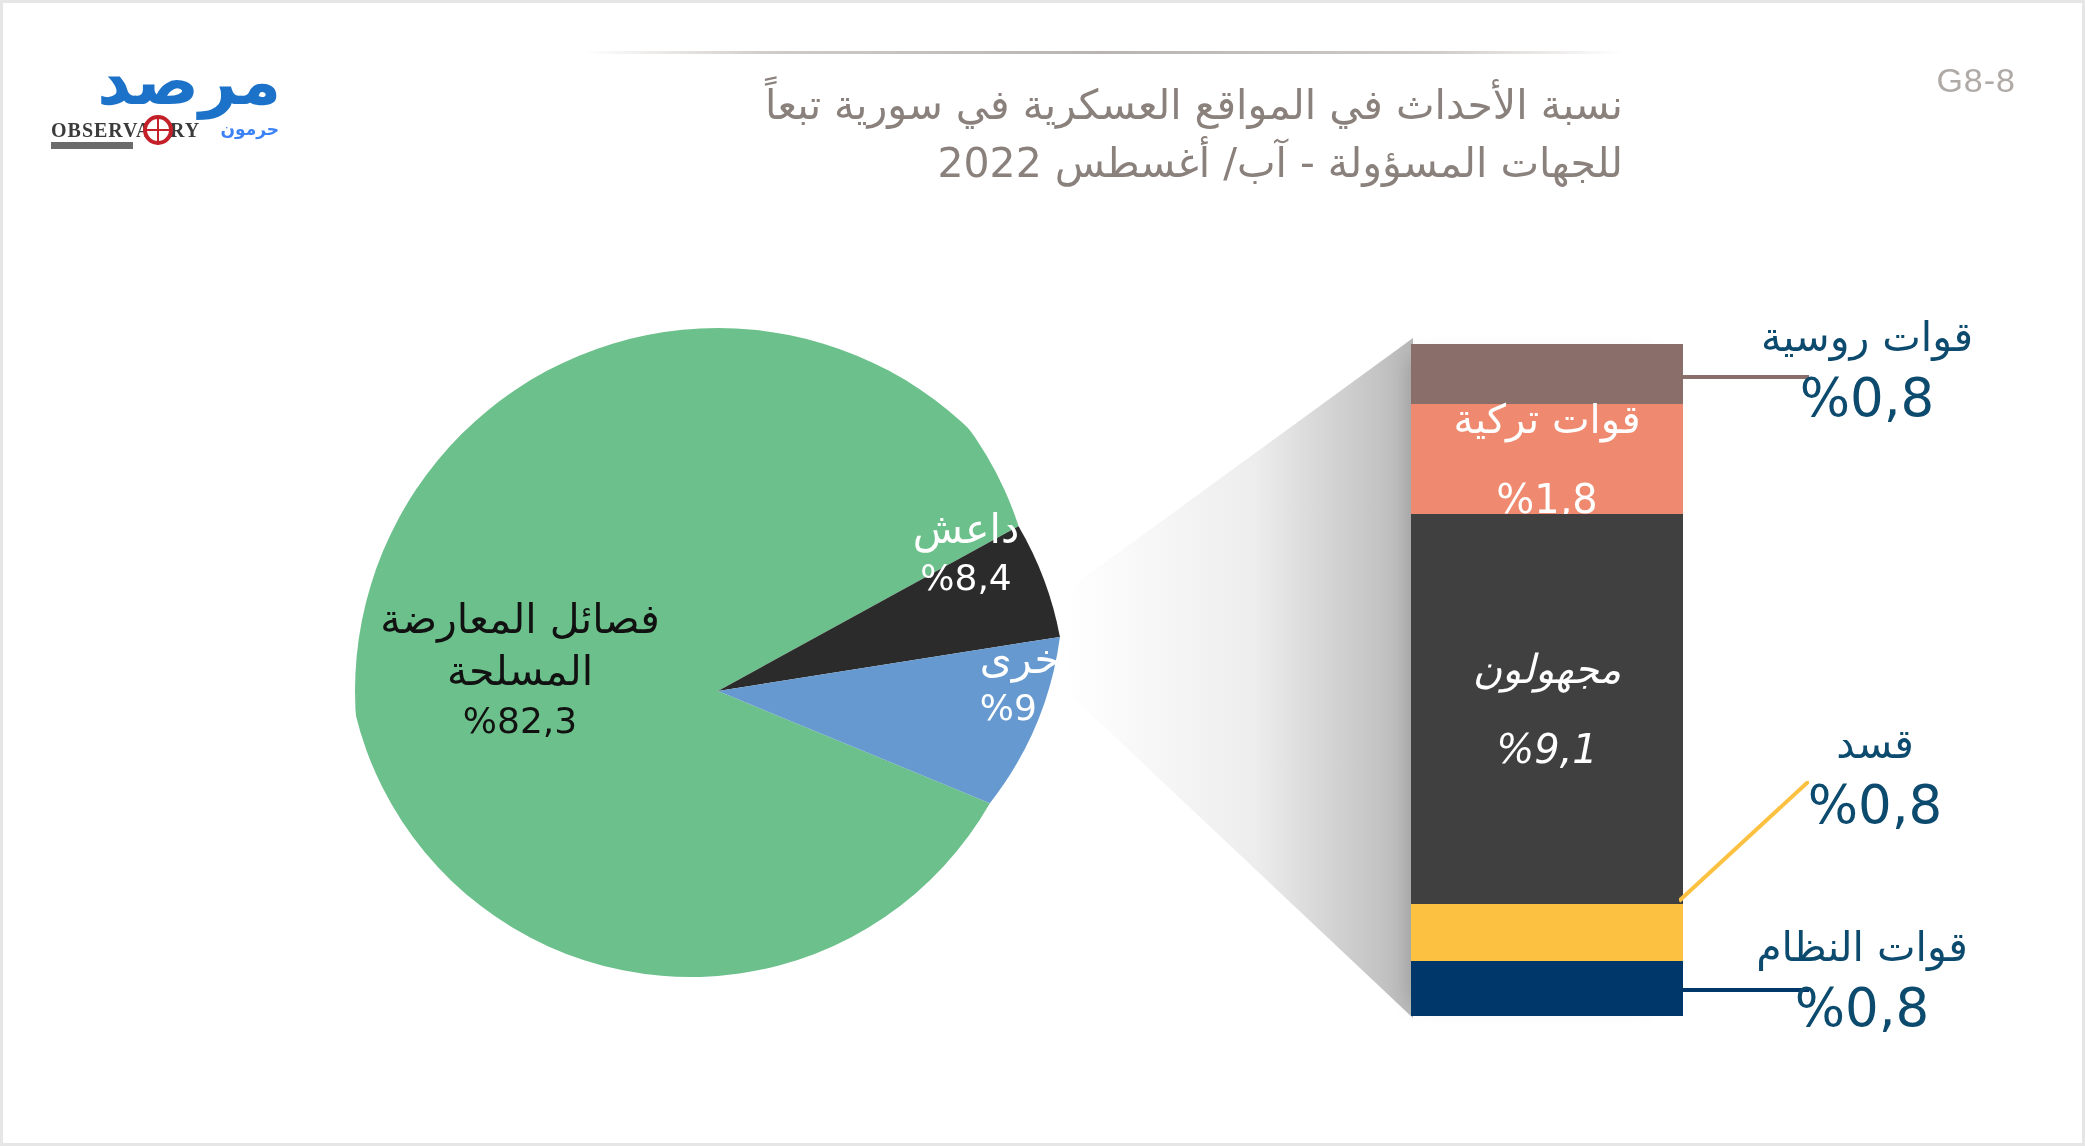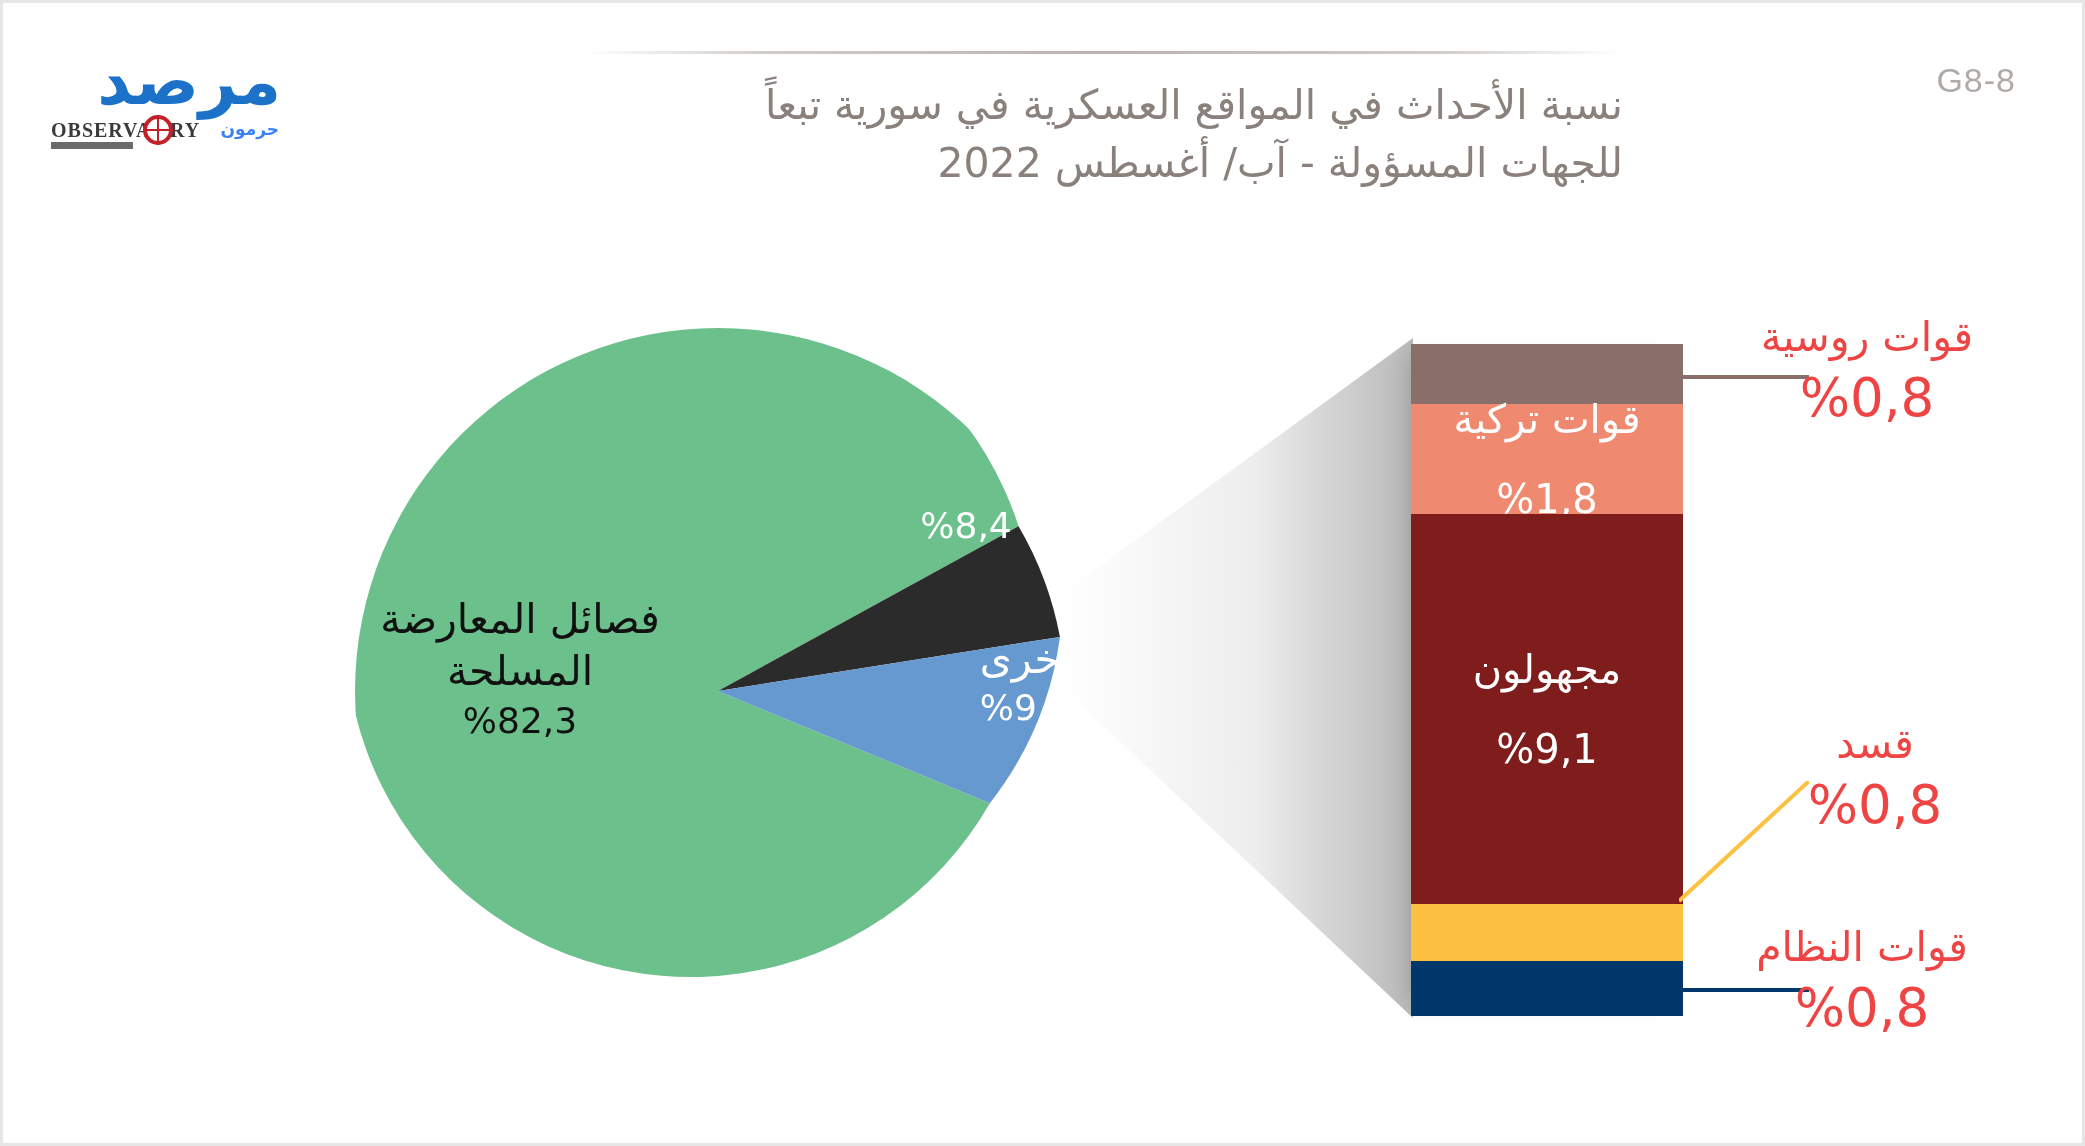--- a/index.html
+++ b/index.html
@@ -97,21 +97,21 @@
     position: absolute; left: 1408px; top: 341px;
     width: 272px; height: 672px;
     box-shadow: -14px 0 22px -14px rgba(0,0,0,.18);
   }
   .seg { position: relative; width: 100%; display:flex; flex-direction:column;
          align-items:center; justify-content:center; color:#ffffff; direction: rtl; gap: 32px; }
   .seg-name { font-size: 40px; line-height: 1.2; }
   .seg-val  { font-size: 40px; line-height: 1.2; }
 
   
-  .callout { position: absolute; text-align: center; direction: rtl; color:#ef4444; line-height:1.3; }
+  .callout { position: absolute; text-align: center; direction: rtl; color:#0c4a6e; line-height:1.3; }
   .co-name { font-size: 41px; }
   .co-val  { font-size: 53px; }
 
   .co-russian { right: 70px; top: 308px; width: 290px; }
   .co-sdf     { right: 82px; top: 715px; width: 250px; }
   .co-regime  { right: 70px; top: 918px; width: 300px; }
 
   .leader { position: absolute; }
 </style>
 </head>
@@ -153,34 +153,35 @@
     <path fill="#2b2b2b" d="M100,100 L182.8,54.6 A95,95 0 0 1 194.2,85.1 Z"></path>
 
     <path fill="#6699cf" d="M100,100 L194.2,85.1 A95,95 0 0 1 174.9,130.9 Z"></path>
   </svg>
 
   <div class="pie-label lbl-opposition">
     <div class="pl-name">فصائل المعارضة المسلحة</div>
     <div class="pl-val">%82,3</div>
   </div>
   <div class="pie-label lbl-daesh">
+    <div class="pl-name">داعش</div>
     <div class="pl-val">%8,4</div>
   </div>
   <div class="pie-label lbl-other">
     <div class="pl-name">أخرى</div>
     <div class="pl-val">%9,3</div>
   </div>
 
   <div class="bar">
     <div class="seg" style="height:60px;background:#8a6e6a;"></div>
     <div class="seg" style="height:110px;background:#ef8a70;">
       <span class="seg-name">قوات تركية</span>
       <span class="seg-val">%1,8</span>
     </div>
-    <div class="seg" style="height:390px;background:#7f1d1d;">
+    <div class="seg" style="height:390px;background:#404040;font-style:italic;">
       <span class="seg-name">مجهولون</span>
       <span class="seg-val">%9,1</span>
     </div>
     <div class="seg" style="height:57px;background:#fdc142;"></div>
     <div class="seg" style="height:55px;background:#00376b;"></div>
   </div>
 
   <svg class="leader" style="left:1676px; top:360px; width:130px; height:30px;" viewBox="0 0 130 30">
     <line x1="0" y1="14" x2="130" y2="14" stroke="#8a6e6a" stroke-width="4"></line>
   </svg>

